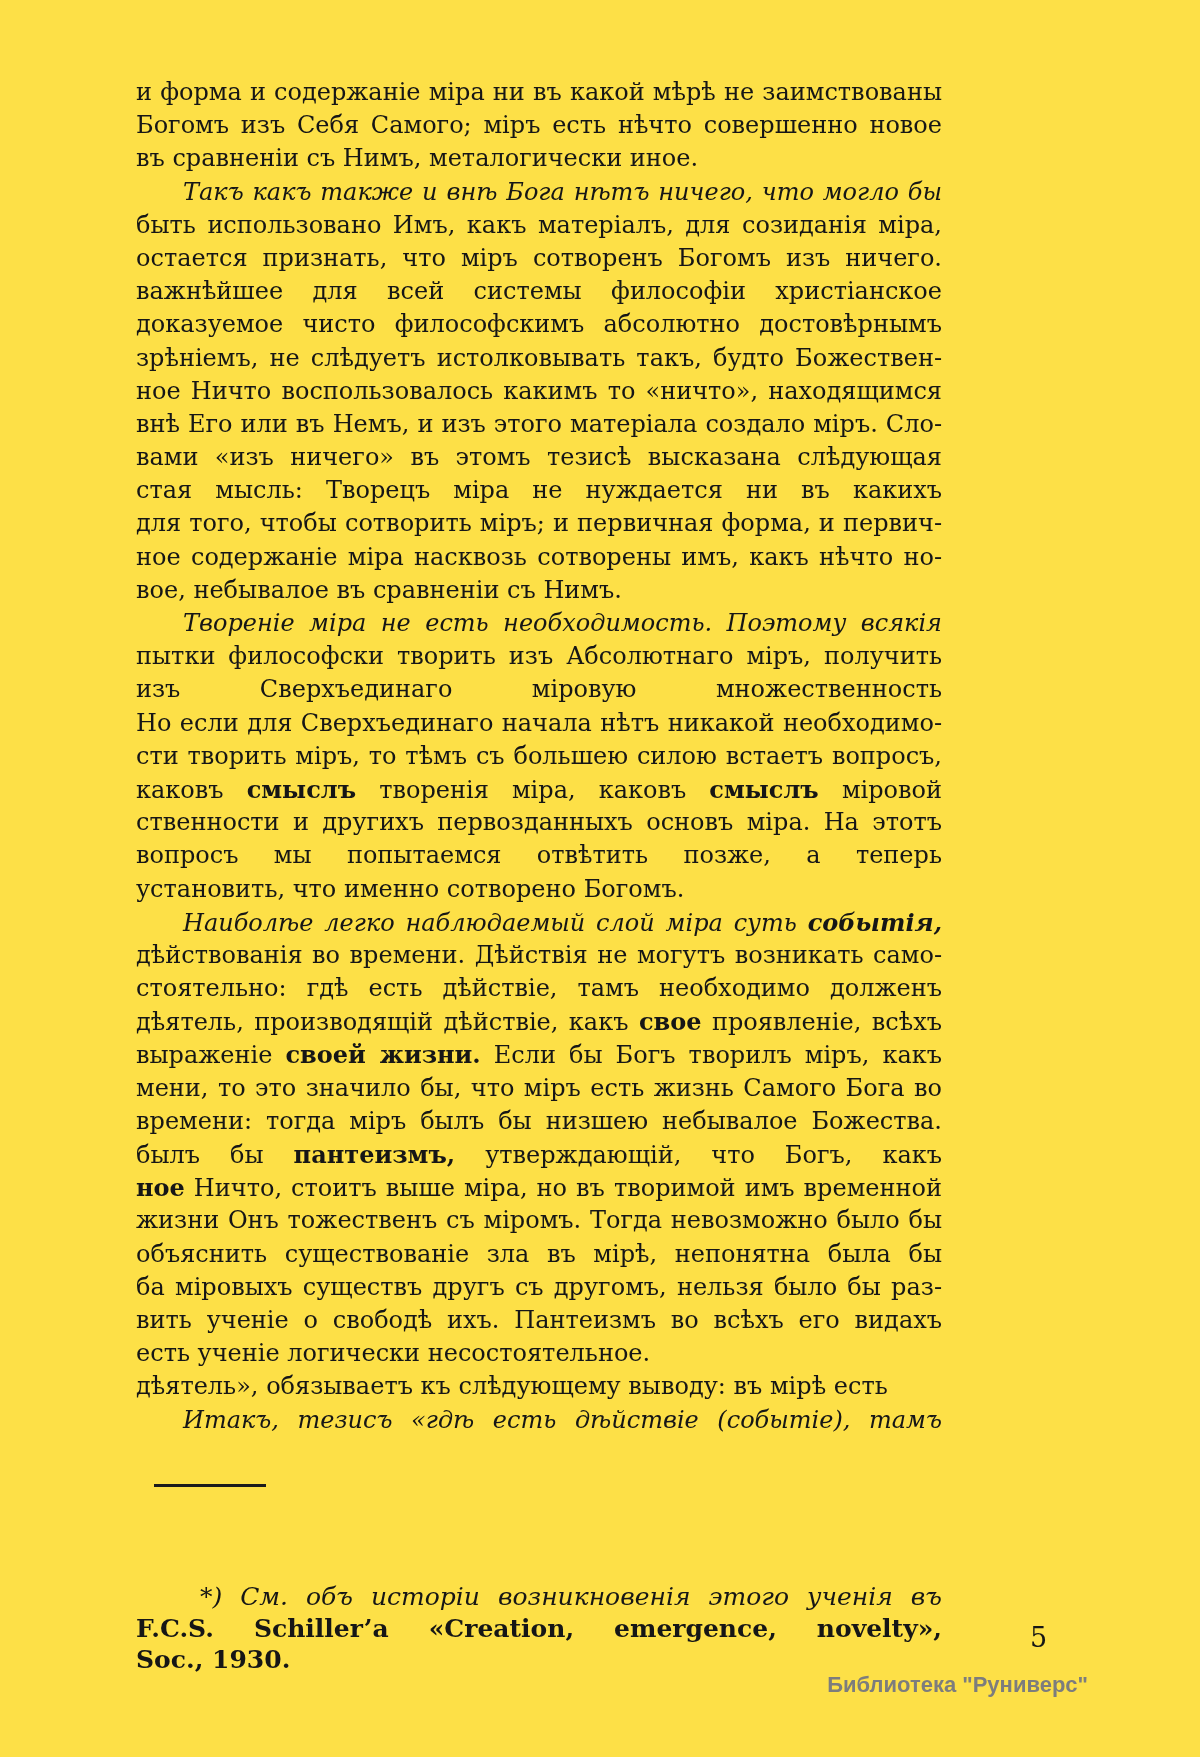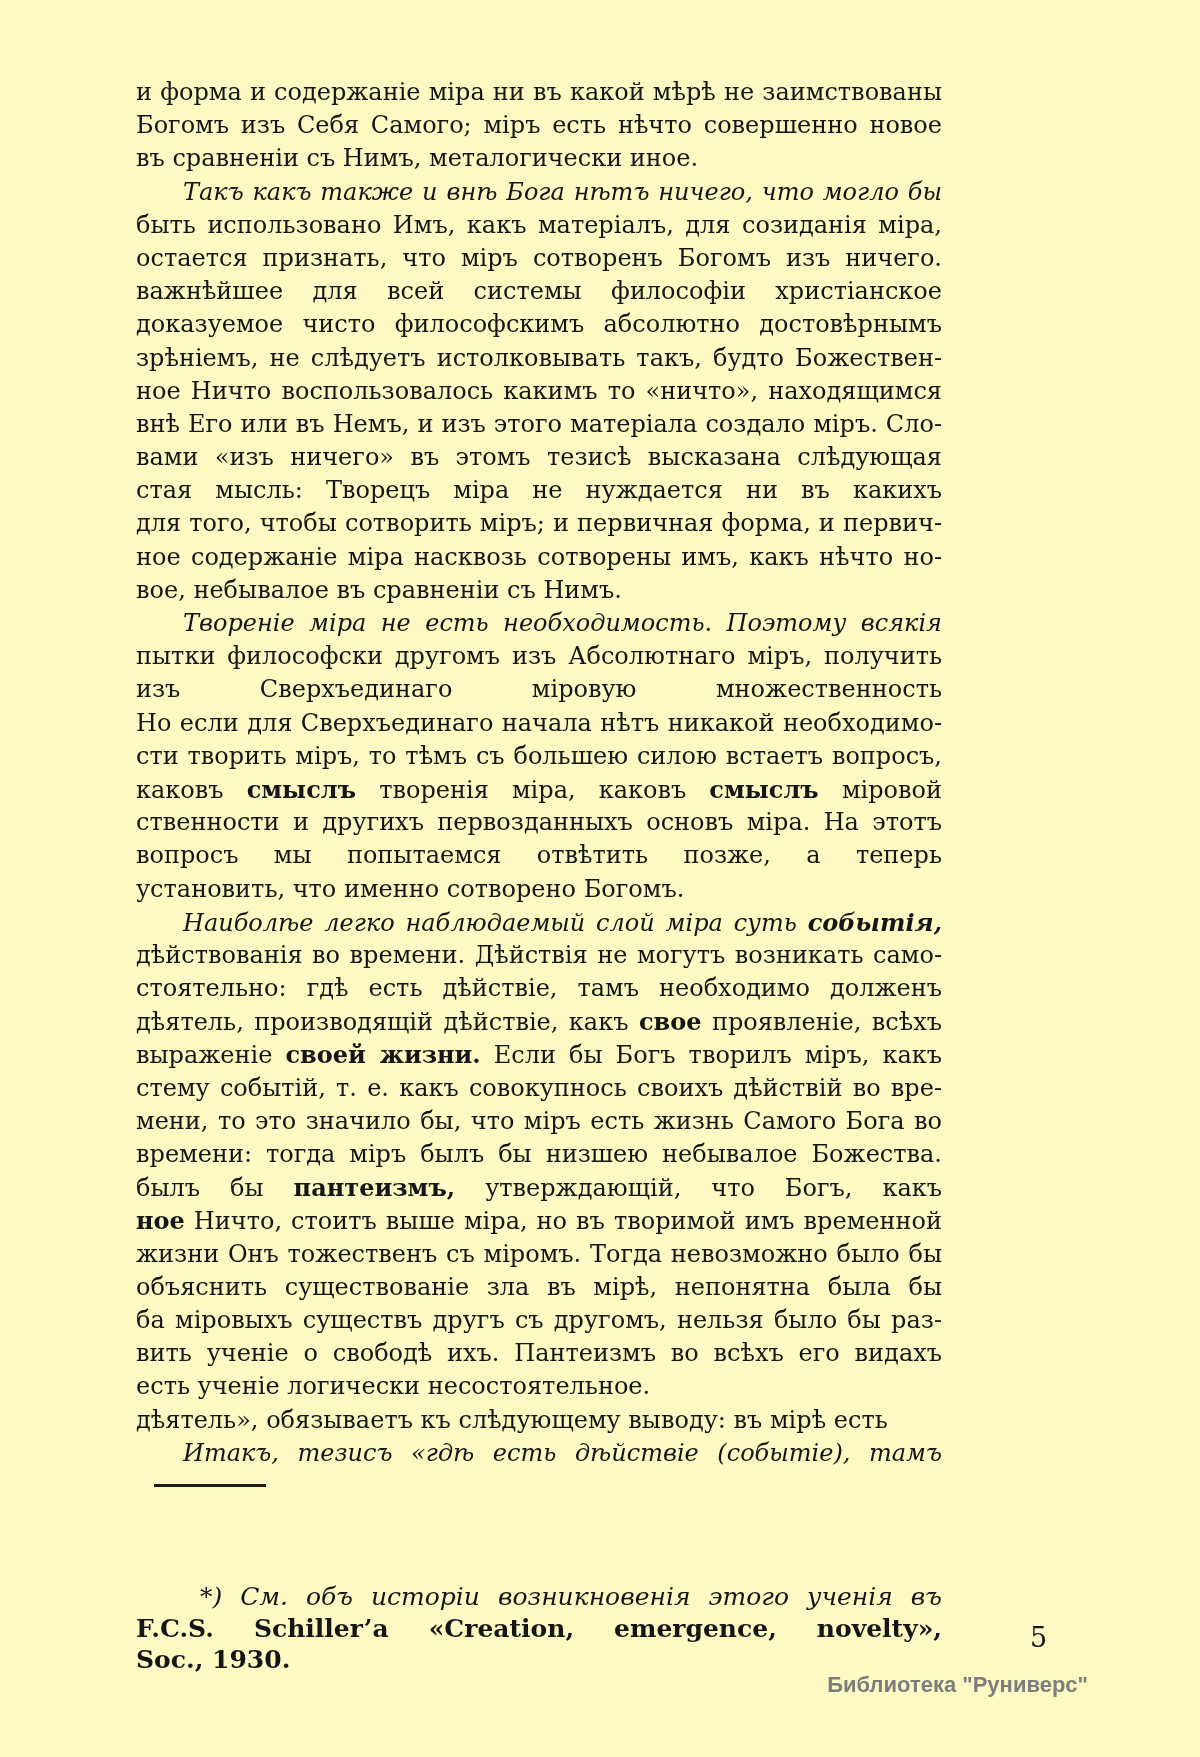--- a/index.html
+++ b/index.html
@@ -2,21 +2,21 @@
 <html><head>
 <meta charset="utf-8">
 <style>
   html,body { margin:0; padding:0; }
   body { background:#e8e8e8; }
   .page {
     position: relative;
     width: 1200px;
     height: 1757px;
     margin: 0 auto;
-    background: #fef9c3;
+    background: #fde047;
     overflow: hidden;
     font-family: "DejaVu Serif", "Liberation Serif", serif;
     color: #161616;
   }
   .main-text {
     position: absolute;
     left: 136px;
     top: 76px;
     width: 806px;
     font-size: 24px;
@@ -85,34 +85,33 @@
       <div class="line"><span>доказуемое чисто философскимъ абсолютно достовѣрнымъ умо-</span></div>
       <div class="line"><span>зрѣніемъ, не слѣдуетъ истолковывать такъ, будто Божествен-</span></div>
       <div class="line"><span>ное Ничто воспользовалось какимъ то «ничто», находящимся</span></div>
       <div class="line"><span>внѣ Его или въ Немъ, и изъ этого матеріала создало міръ. Сло-</span></div>
       <div class="line"><span>вами «изъ ничего» въ этомъ тезисѣ высказана слѣдующая про-</span></div>
       <div class="line"><span>стая мысль: Творецъ міра не нуждается ни въ какихъ </span></div>
       <div class="line"><span>для того, чтобы сотворить міръ; и первичная форма, и первич-</span></div>
       <div class="line"><span>ное содержаніе міра насквозь сотворены имъ, какъ нѣчто но-</span></div>
       <div class="line last"><span>вое, небывалое въ сравненіи съ Нимъ.</span></div>
       <div class="line ind"><span>Твореніе міра не есть необходимость. Поэтому всякія по-</span></div>
-      <div class="line"><span>пытки философски другомъ изъ Абсолютнаго міръ, получить</span></div>
+      <div class="line"><span>пытки философски творить изъ Абсолютнаго міръ, получить</span></div>
       <div class="line"><span>изъ Сверхъединаго міровую множественность несостоятельны.</span></div>
       <div class="line"><span>Но если для Сверхъединаго начала нѣтъ никакой необходимо-</span></div>
       <div class="line"><span>сти творить міръ, то тѣмъ съ большею силою встаетъ вопросъ,</span></div>
       <div class="line"><span>каковъ </span><span class="b">смыслъ</span><span> творенія міра, каковъ </span><span class="b">смыслъ</span><span> міровой множе-</span></div>
       <div class="line"><span>ственности и другихъ первозданныхъ основъ міра. На этотъ</span></div>
       <div class="line"><span>вопросъ мы попытаемся отвѣтить позже, а теперь постараемся</span></div>
       <div class="line last"><span>установить, что именно сотворено Богомъ.</span></div>
       <div class="line ind"><span>Наиболѣе легко наблюдаемый слой міра суть </span><span class="b">событія,</span><span> т. е.</span></div>
       <div class="line"><span>дѣйствованія во времени. Дѣйствія не могутъ возникать само-</span></div>
       <div class="line"><span>стоятельно: гдѣ есть дѣйствіе, тамъ необходимо долженъ </span></div>
       <div class="line"><span>дѣятель, производящій дѣйствіе, какъ </span><span class="b">свое</span><span> проявленіе, всѣхъ</span></div>
       <div class="line"><span>выраженіе </span><span class="b">своей жизни.</span><span> Если бы Богъ творилъ міръ, какъ си-</span></div>
-      <div class="line"><span>стему событій, т. е. какъ совокупнось своихъ дѣйствій во вре-</span></div>
       <div class="line"><span>мени, то это значило бы, что міръ есть жизнь Самого Бога во</span></div>
       <div class="line"><span>времени: тогда міръ былъ бы низшею небывалое Божества. Это</span></div>
       <div class="line"><span>былъ бы </span><span class="b">пантеизмъ,</span><span> утверждающій, что Богъ, какъ Божествен-</span></div>
       <div class="line"><span class="b">ное</span><span> Ничто, стоитъ выше міра, но въ творимой имъ временной</span></div>
       <div class="line"><span>жизни Онъ тожественъ съ міромъ. Тогда невозможно было бы</span></div>
       <div class="line"><span>объяснить существованіе зла въ мірѣ, непонятна была бы борь-</span></div>
       <div class="line"><span>ба міровыхъ существъ другъ съ другомъ, нельзя было бы раз-</span></div>
       <div class="line"><span>вить ученіе о свободѣ ихъ. Пантеизмъ во всѣхъ его видахъ</span></div>
       <div class="line last"><span>есть ученіе логически несостоятельное.</span></div>
       <div class="line last"><span>дѣятель», обязываетъ къ слѣдующему выводу: въ мірѣ есть</span></div>

